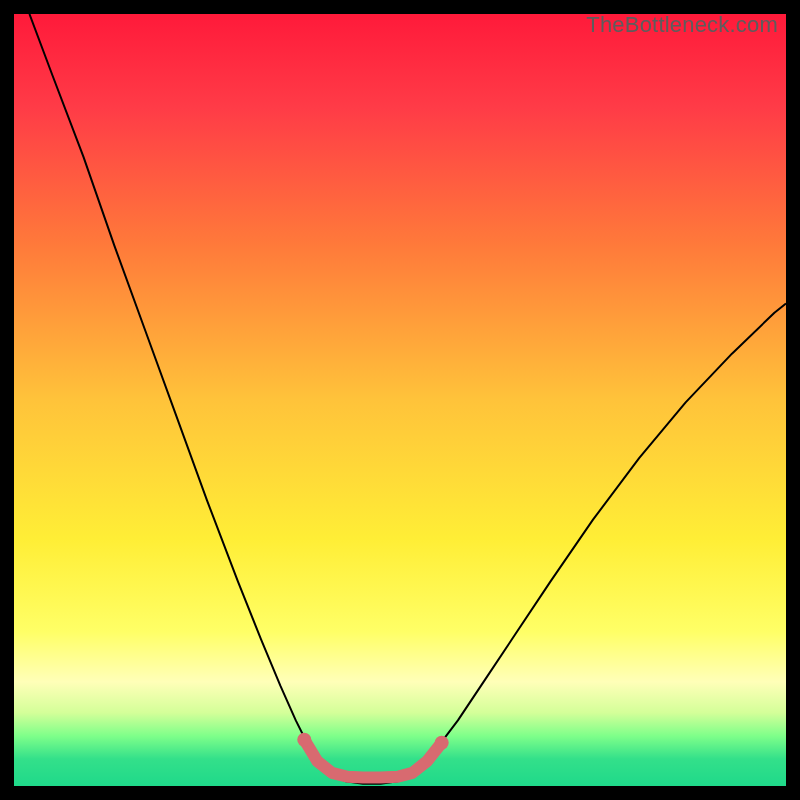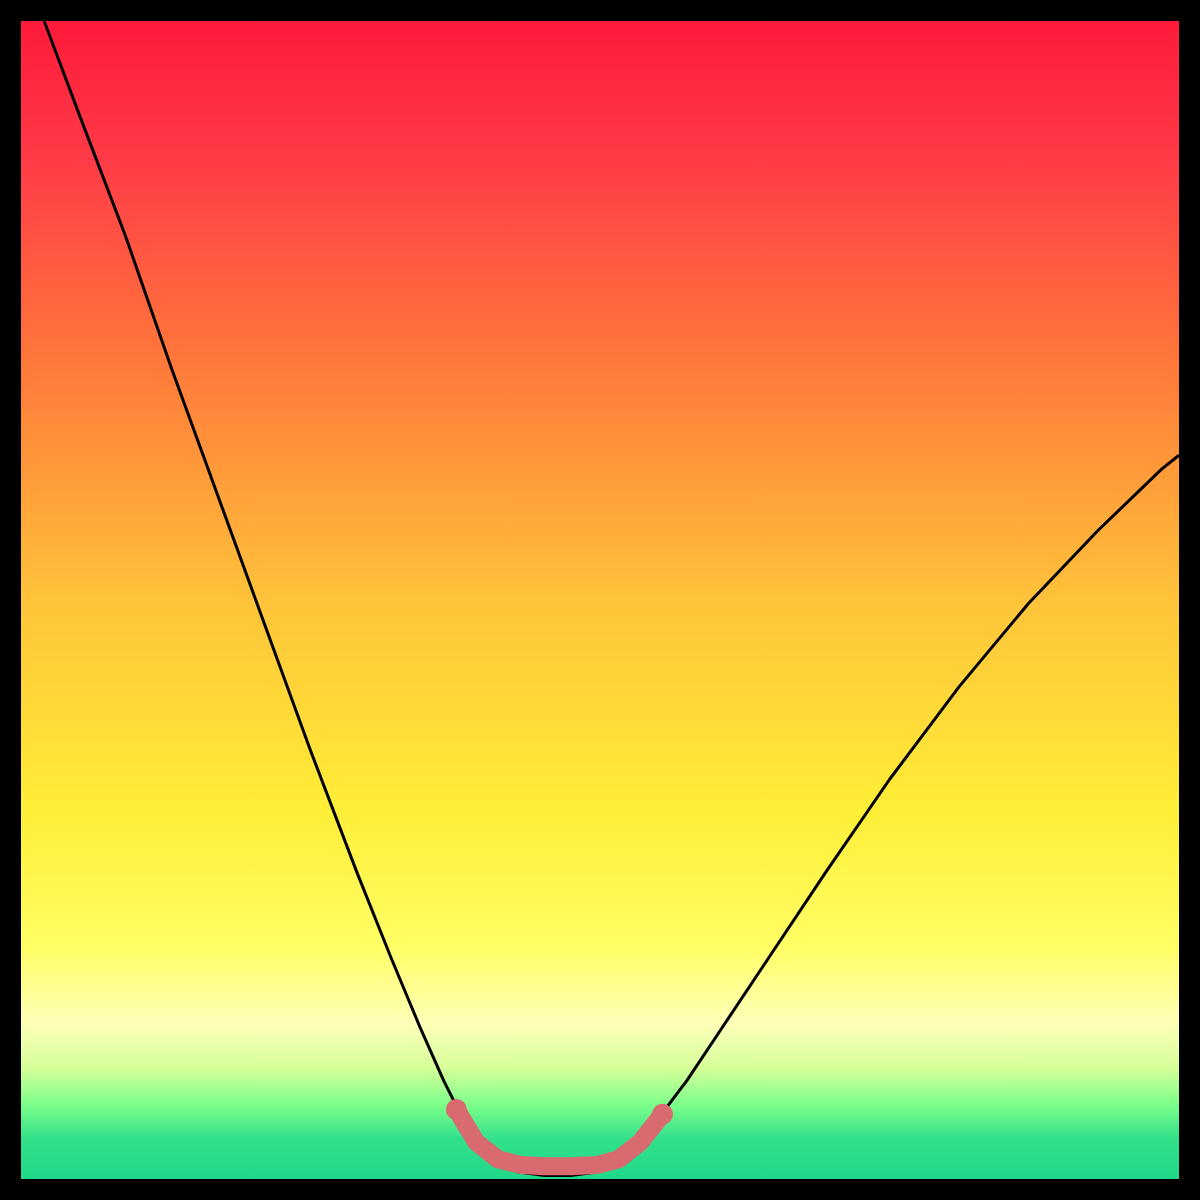--- a/index.html
+++ b/index.html
@@ -61,13 +61,14 @@
       </defs>
       <rect x="0" y="0" width="772" height="772" fill="url(#bg-grad)"></rect>
       <path id="curve-main" fill="none" d="M15.44 0.00 L38.60 61.76 L69.48 142.82 L100.36 231.60 L131.24 316.52 L162.12 401.44 L193.00 486.36 L223.88 567.42 L247.04 625.32 L266.34 671.64 L281.78 706.38 L293.36 729.54 L304.94 748.84 L316.52 760.42 L331.96 767.37 L348.94 769.68 L366.70 769.68 L383.68 767.37 L397.58 760.42 L409.93 748.84 L424.60 731.86 L443.90 706.38 L467.06 671.64 L497.94 625.32 L536.54 567.42 L579.00 505.66 L625.32 443.90 L671.64 388.32 L717.96 339.68 L760.42 298.76 L772.00 289.50 " stroke="#000000" stroke-width="2" stroke-linejoin="round"></path>
       <path id="curve-highlight" fill="none" d="M290.27 725.68 L303.40 747.30 L318.06 758.88 L333.50 762.74 L348.94 763.51 L366.70 763.51 L383.68 762.74 L398.35 758.88 L413.02 747.30 L427.69 728.77 " stroke="#d86a70" stroke-width="12" stroke-linecap="round" stroke-linejoin="round"></path>
       <g id="markers">
           <circle cx="290.27" cy="725.68" r="7" fill="#d86a70"></circle>
           <circle cx="427.69" cy="728.77" r="7" fill="#d86a70"></circle>
         </g>
     </svg>
   </div>
+  <div class="watermark">TheBottleneck.com</div>
 </div>
 
 </body></html>

